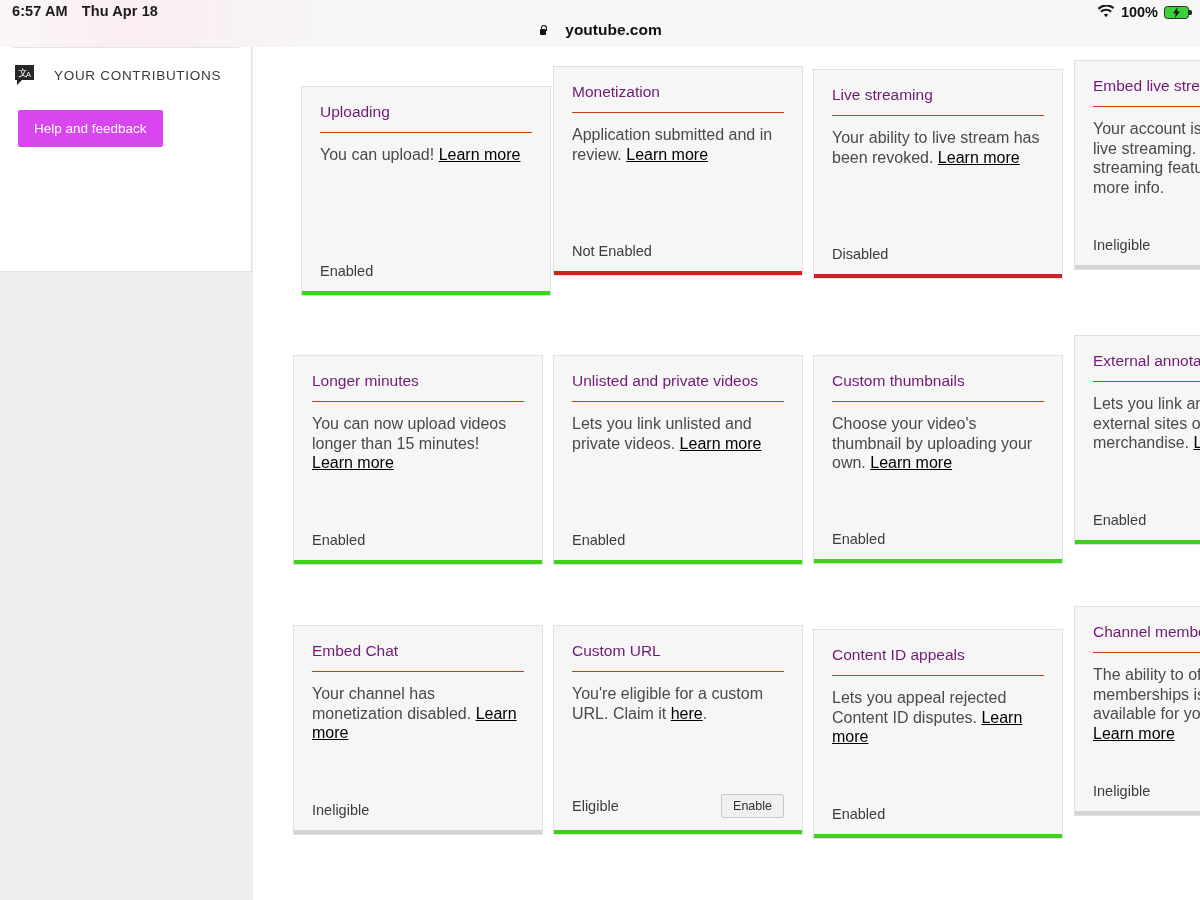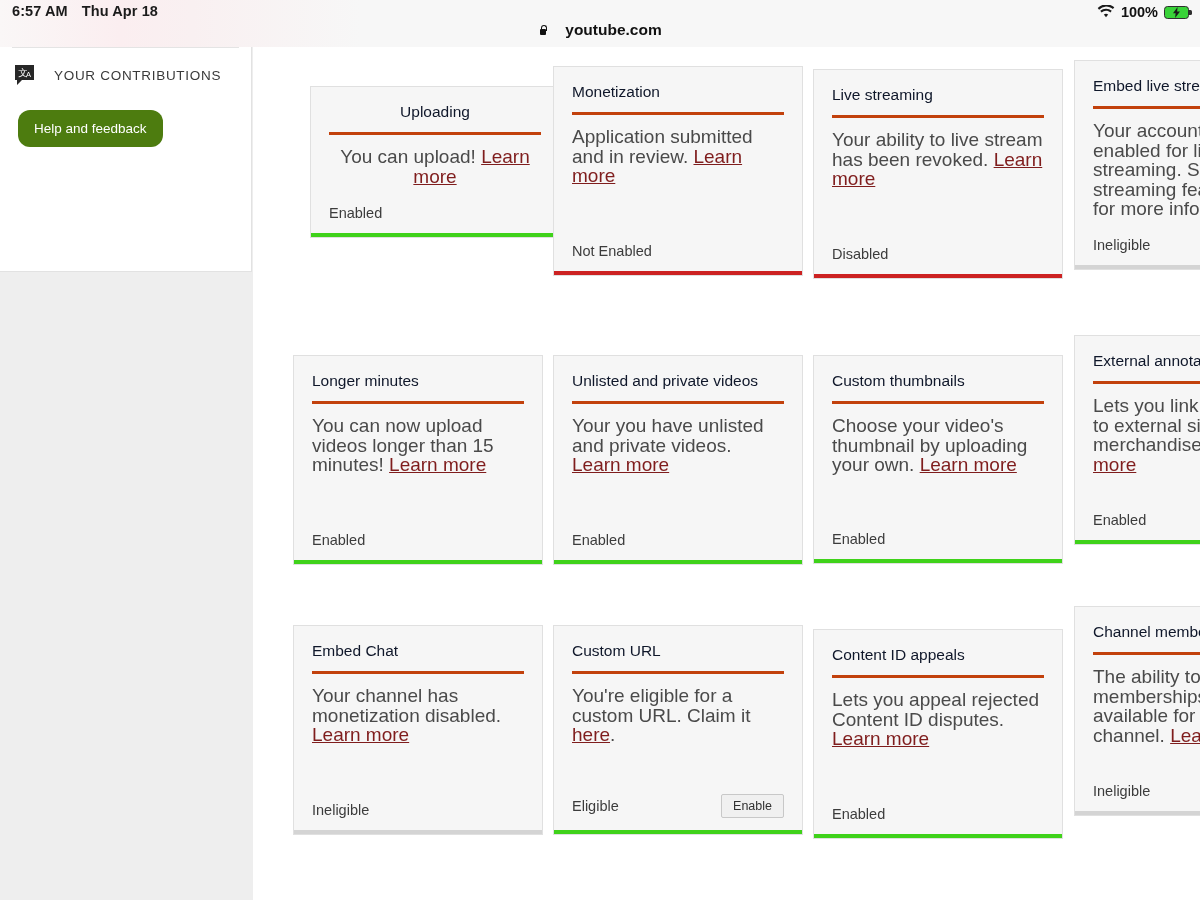--- a/index.html
+++ b/index.html
@@ -99,25 +99,25 @@
     white-space: nowrap;
   }
   .chev { position: absolute; right: 16px; top: 50%; transform: translateY(-50%); }
   .side-divider {
     height: 1px; background: #e4e4e4;
     margin: 0 12px;
   }
   .help-btn {
     display: inline-block;
     margin: 8px 0 0 18px;
-    background: #4d7c0f;
+    background: #d946ef;
     color: #ffffff;
     font-size: 13.5px;
     padding: 11px 16px;
-    border: none; border-radius: 12px;
+    border: none; border-radius: 2px;
     cursor: pointer;
     font-family: "Liberation Sans", sans-serif;
   }
 
   
   .content {
     position: absolute;
     left: 253px; top: 0;
     width: 947px; height: 853px;
     background: #ffffff;
@@ -127,34 +127,34 @@
     position: absolute;
     width: 250px;
     background: #f6f6f6;
     border: 1px solid #e0e0e0;
     display: flex;
     flex-direction: column;
   }
   .card-inner { padding: 16px 18px 0 18px; flex: 1 1 auto; }
   .card-title {
     font-size: 15.5px;
-    color: #0f172a;
+    color: #701a75;
     font-weight: normal;
     padding-bottom: 11px;
-    border-bottom: 3px solid #c2410c;
+    border-bottom: 1px solid #c2410c;
     white-space: nowrap;
   }
   .card-desc {
     margin-top: 12px;
-    font-size: 19px;
+    font-size: 16px;
     line-height: 19.5px;
     color: #4a4a4a;
   }
   .card-desc a {
-    color: #7f1d1d;
+    color: #000000;
   }
   .card-foot {
     display: flex; align-items: center; justify-content: space-between;
     padding: 0 18px 12px 18px;
   }
   .card-status {
     font-size: 14.5px;
     color: #3c3c3c;
   }
   .enable-btn {
@@ -212,21 +212,21 @@
           <text x="12" y="13" font-family="'Liberation Sans', sans-serif" font-size="7.5" fill="#ffffff">A</text>
         </svg>
       </span>
       <span class="side-label">YOUR CONTRIBUTIONS</span>
     </div>
 
     <button class="help-btn">Help and feedback</button>
   </div>
 
   <div class="content">
-      <div class="card" style="left: 57px; top: 39px; height: 152px; text-align: center;">
+      <div class="card" style="left: 48px; top: 39px; height: 210px;">
         <div class="card-inner">
           <div class="card-title">Uploading</div>
           <div class="card-desc"><span>You can upload! </span><a href="#">Learn more</a></div>
         </div>
         <div class="card-foot">
           <span class="card-status">Enabled</span>
         </div>
         <div class="card-bar" style="background: rgb(63, 210, 26);"></div>
       </div>
       <div class="card" style="left: 300px; top: 19px; height: 210px;">
@@ -265,21 +265,21 @@
           <div class="card-desc"><span>You can now upload videos longer than 15 minutes! </span><a href="#">Learn more</a></div>
         </div>
         <div class="card-foot">
           <span class="card-status">Enabled</span>
         </div>
         <div class="card-bar" style="background: rgb(63, 210, 26);"></div>
       </div>
       <div class="card" style="left: 300px; top: 308px; height: 210px;">
         <div class="card-inner">
           <div class="card-title">Unlisted and private videos</div>
-          <div class="card-desc"><span>Your you have unlisted and private videos. </span><a href="#">Learn more</a></div>
+          <div class="card-desc"><span>Lets you link unlisted and private videos. </span><a href="#">Learn more</a></div>
         </div>
         <div class="card-foot">
           <span class="card-status">Enabled</span>
         </div>
         <div class="card-bar" style="background: rgb(63, 210, 26);"></div>
       </div>
       <div class="card" style="left: 560px; top: 308px; height: 209px;">
         <div class="card-inner">
           <div class="card-title">Custom thumbnails</div>
           <div class="card-desc"><span>Choose your video's thumbnail by uploading your own. </span><a href="#">Learn more</a></div>

